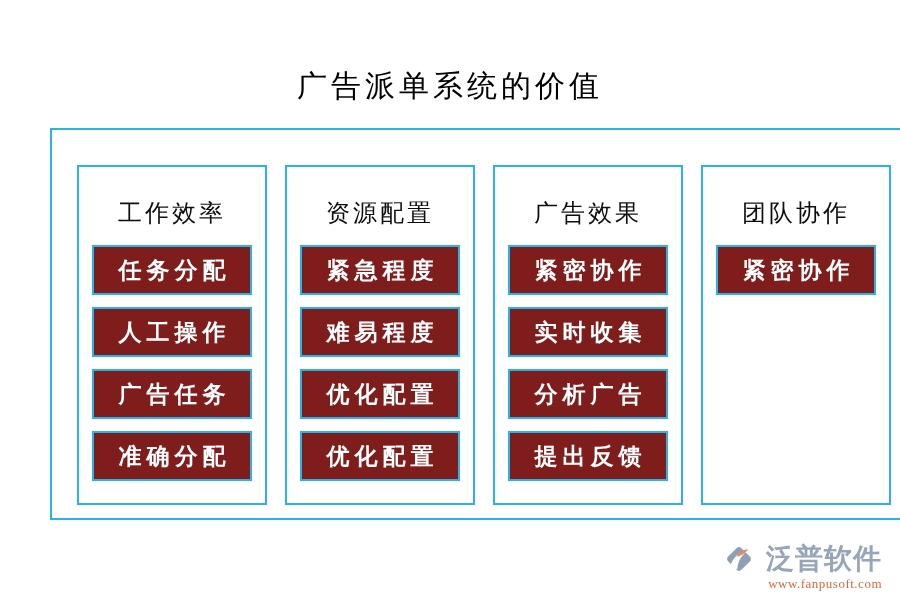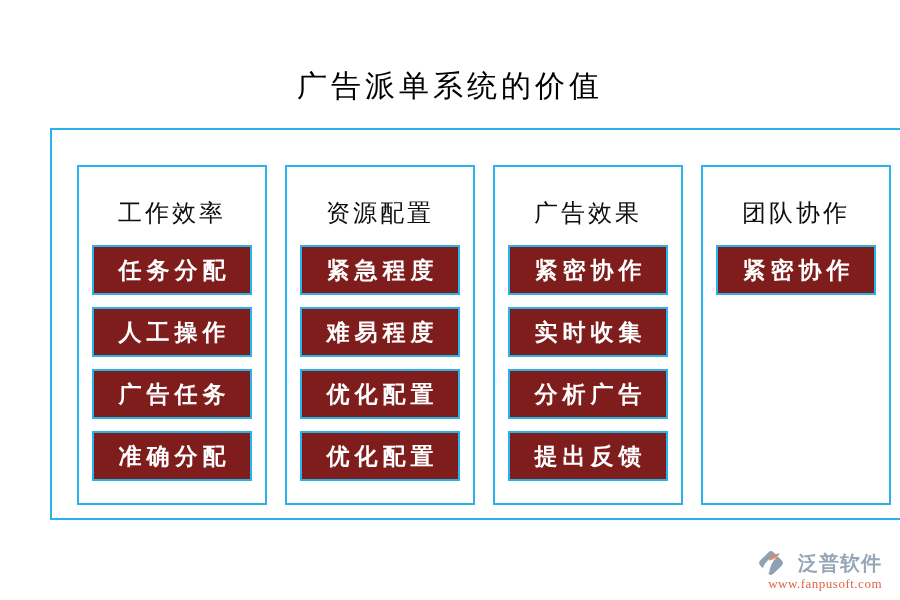--- a/index.html
+++ b/index.html
@@ -75,21 +75,21 @@
     display: flex;
     flex-direction: column;
     align-items: center;
   }
   .footer-top {
     display: flex;
     align-items: center;
   }
   .logo-icon { width: 30px; height: 30px; margin-right: 3px; }
   .brand-name {
-    font-size: 20px;
+    font-size: 28px;
     font-weight: bold;
     color: #96a5b7;
     letter-spacing: 1px;
     white-space: nowrap;
     margin-left: 9px;
   }
   .brand-url {
     width: 100%;
     text-align: right;
     font-size: 13px;

